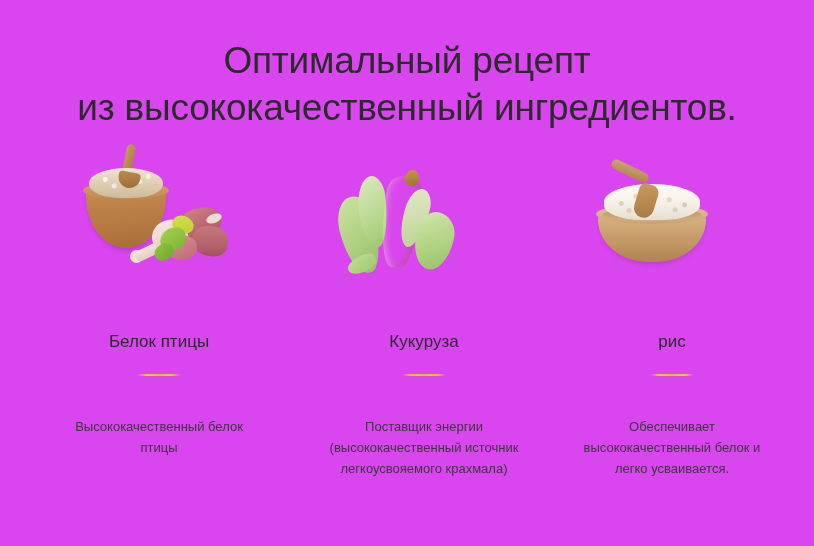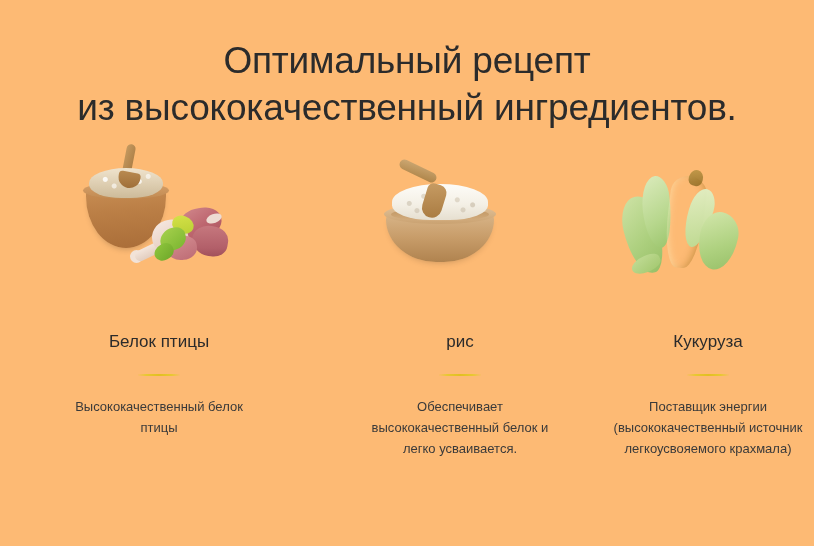--- a/index.html
+++ b/index.html
@@ -14,21 +14,21 @@
 
   body {
     font-family: "Liberation Sans", "DejaVu Sans", sans-serif;
     -webkit-font-smoothing: antialiased;
   }
 
   .page {
     position: relative;
     width: 814px;
     height: 546px;
-    background: #fdba74;
+    background: #d946ef;
   }
 
   
   .headline {
     position: absolute;
     top: 38px;
     left: 0;
     width: 814px;
     text-align: center;
     color: #2b2b2b;
@@ -390,21 +390,21 @@
     width: 42px;
     height: 2px;
     background: linear-gradient(90deg,
       rgba(232,200,50,0.10) 0%,
       #e8c832 20%,
       #e2bf22 50%,
       #e8c832 80%,
       rgba(232,200,50,0.10) 100%);
   }
   .cap-body {
-    margin-top: 20px;
+    margin-top: 40px;
     color: #3a3a3a;
     font-size: 13px;
     font-weight: 400;
     line-height: 1.62;
     text-align: center;
     width: 190px;
   }
 </style>
 </head>
 <body>
@@ -434,43 +434,43 @@
         <div class="meat-c"></div>
         <div class="leaf-2"></div>
         <div class="leaf-1"></div>
         <div class="leaf-3"></div>
       </div>
       <div class="cap-title">Белок птицы</div>
       <div class="divider"></div>
       <div class="cap-body">Высококачественный белок птицы</div>
     </div>
 
-    <div class="col col-3">
-      <div class="art art-3">
-        <div class="rscoop-h"></div>
-        <div class="rbowl"></div>
-        <div class="rbowl-rim"></div>
-        <div class="rbowl-inner"></div>
-        <div class="rice"></div>
-        <div class="rscoop-b"></div>
-      </div>
-      <div class="cap-title">рис</div>
-      <div class="divider"></div>
-      <div class="cap-body">Обеспечивает высококачественный белок и легко усваивается.</div>
-    </div>
-
     <div class="col col-2">
       <div class="art art-2">
         <div class="husk-left"></div>
         <div class="husk-leftb"></div>
         <div class="husk-tail"></div>
         <div class="cob-tip"></div>
         <div class="cob"></div>
         <div class="husk-rightb"></div>
         <div class="husk-right"></div>
       </div>
       <div class="cap-title">Кукуруза</div>
       <div class="divider"></div>
       <div class="cap-body">Поставщик энергии (высококачественный источник легкоусвояемого крахмала)</div>
     </div>
 
+    <div class="col col-3">
+      <div class="art art-3">
+        <div class="rscoop-h"></div>
+        <div class="rbowl"></div>
+        <div class="rbowl-rim"></div>
+        <div class="rbowl-inner"></div>
+        <div class="rice"></div>
+        <div class="rscoop-b"></div>
+      </div>
+      <div class="cap-title">рис</div>
+      <div class="divider"></div>
+      <div class="cap-body">Обеспечивает высококачественный белок и легко усваивается.</div>
+    </div>
+
   </div>
 </div>
 
 </body></html>

